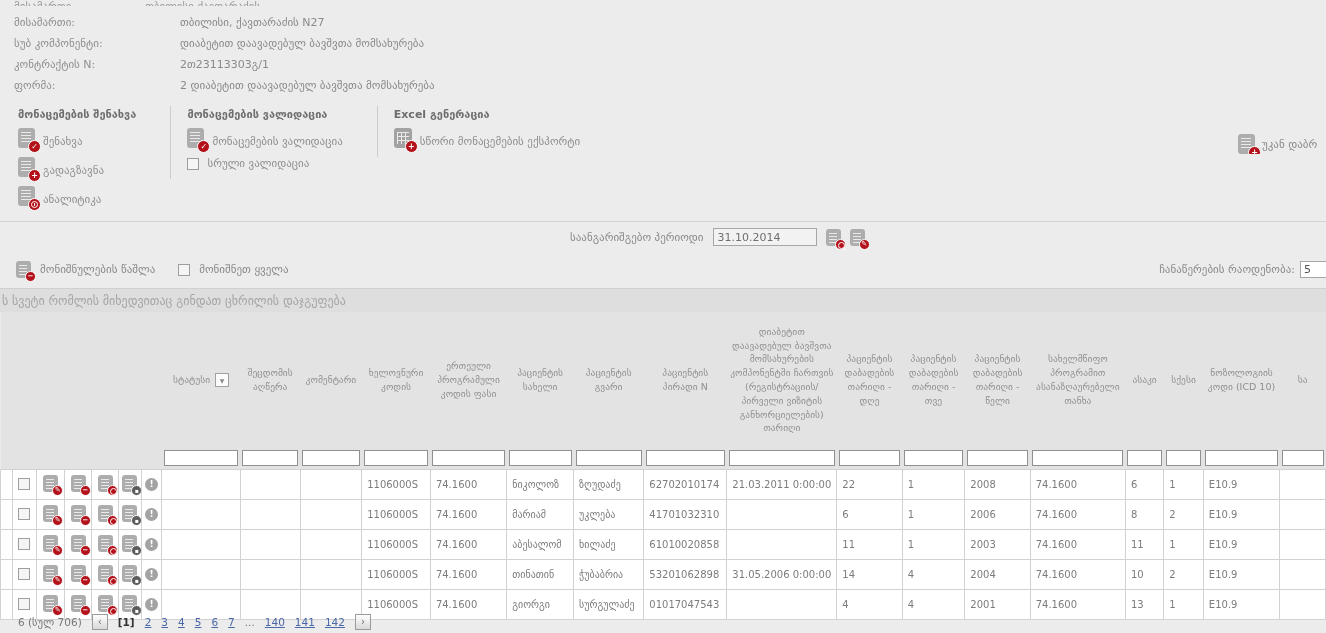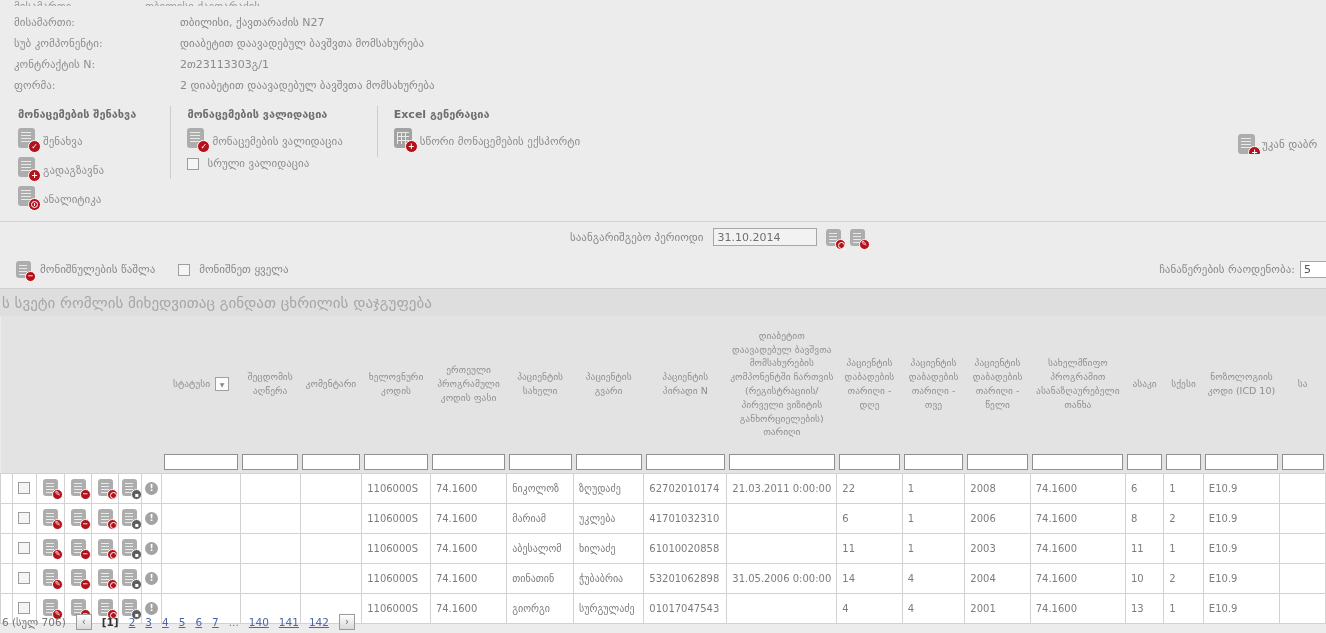--- a/index.html
+++ b/index.html
@@ -71,42 +71,42 @@
 
   
   .select-row { display:flex; align-items:center; gap:9px; padding:7px 0 10px 16px; }
   .chk { width:12px; height:12px; border:1px solid #9e9e9e; background:#f5f5f5; flex:0 0 auto; }
   .count-wrap { margin-left:auto; display:flex; align-items:center; gap:5px; margin-right:-14px; }
   .count-input { width:40px; height:17px; border:1px solid #a6a6a6; background:#fff; color:#555;
     font-size:11px; padding:0 3px; font-family:"DejaVu Sans",sans-serif; }
 
   
   .sort-hint { background:#dedede; border-top:1px solid #d0d0d0; color:#a6a6a6;
-    font-size:15px; padding:5px 6px 4px 2px; }
+    font-size:12px; padding:5px 6px 4px 2px; }
 
   
   .grid-wrap { width:1326px; overflow:hidden; }
   table.grid { border-collapse:collapse; table-layout:fixed; }
   .grid thead th { background:#e3e3e3; font-weight:normal; font-size:9.5px; color:#8f8f8f;
     text-align:center; vertical-align:middle; padding:3px 3px; line-height:1.45; }
   .grid tr.hrow { height:136px; }
   .grid tr.frow td { background:#e3e3e3; padding:2px 2px 3px 2px; }
   .grid tr.frow input { width:100%; height:16px; border:1px solid #909090; background:#fff;
     font-size:10px; padding:0 2px; font-family:"DejaVu Sans",sans-serif; }
   .grid tbody td { background:#fff; border:1px solid #d2d2d2; height:30px; font-size:10px;
     color:#7c7c7c; padding:0 5px; vertical-align:middle; overflow:hidden; white-space:nowrap; }
   .grid tbody td.icon-cell { text-align:center; padding:0; }
   .grid tbody td.icon-cell > span { margin:0 auto; }
   .status-th { display:inline-flex; align-items:center; gap:5px; }
   .dd-btn { display:inline-block; width:14px; height:14px; border:1px solid #a0a0a0; background:#fbfbfb;
     font-size:6px; color:#8a8a8a; line-height:13px; text-align:center; cursor:pointer; }
   .cell-icon { position:relative; display:inline-block; }
 
   
-  .footer { position:absolute; left:0; bottom:3px; display:flex; align-items:center; gap:10px;
+  .footer { position:absolute; left:16px; bottom:3px; display:flex; align-items:center; gap:10px;
     font-size:10.5px; padding-left:2px; color:#777; }
   .page-btn { width:16px; height:16px; border:1px solid #9b9b9b; background:linear-gradient(#fefefe,#d9d9d9);
     text-align:center; line-height:14px; font-size:10px; color:#6a6a6a; cursor:pointer; }
   .page-link { color:#4a67a8; text-decoration:underline; cursor:pointer; }
   .page-current { color:#333; font-weight:bold; }
   .page-ellipsis { color:#777; }
 </style>
 </head>
 <body>
 

